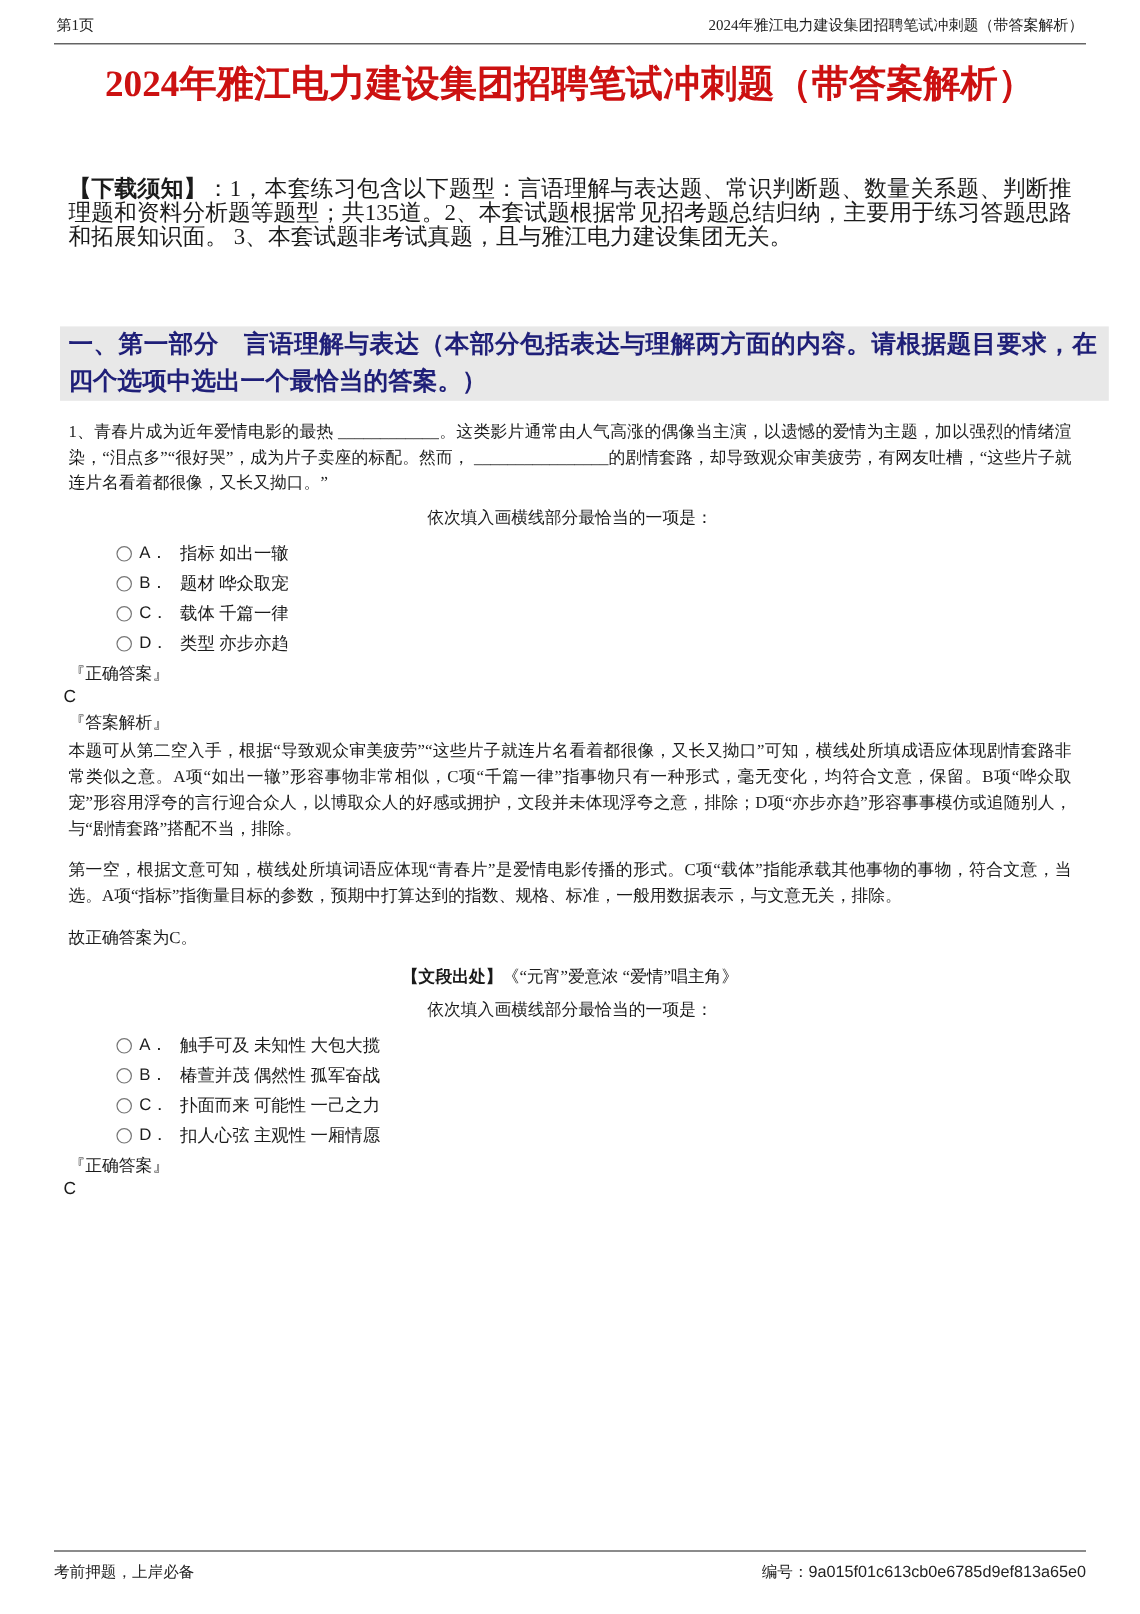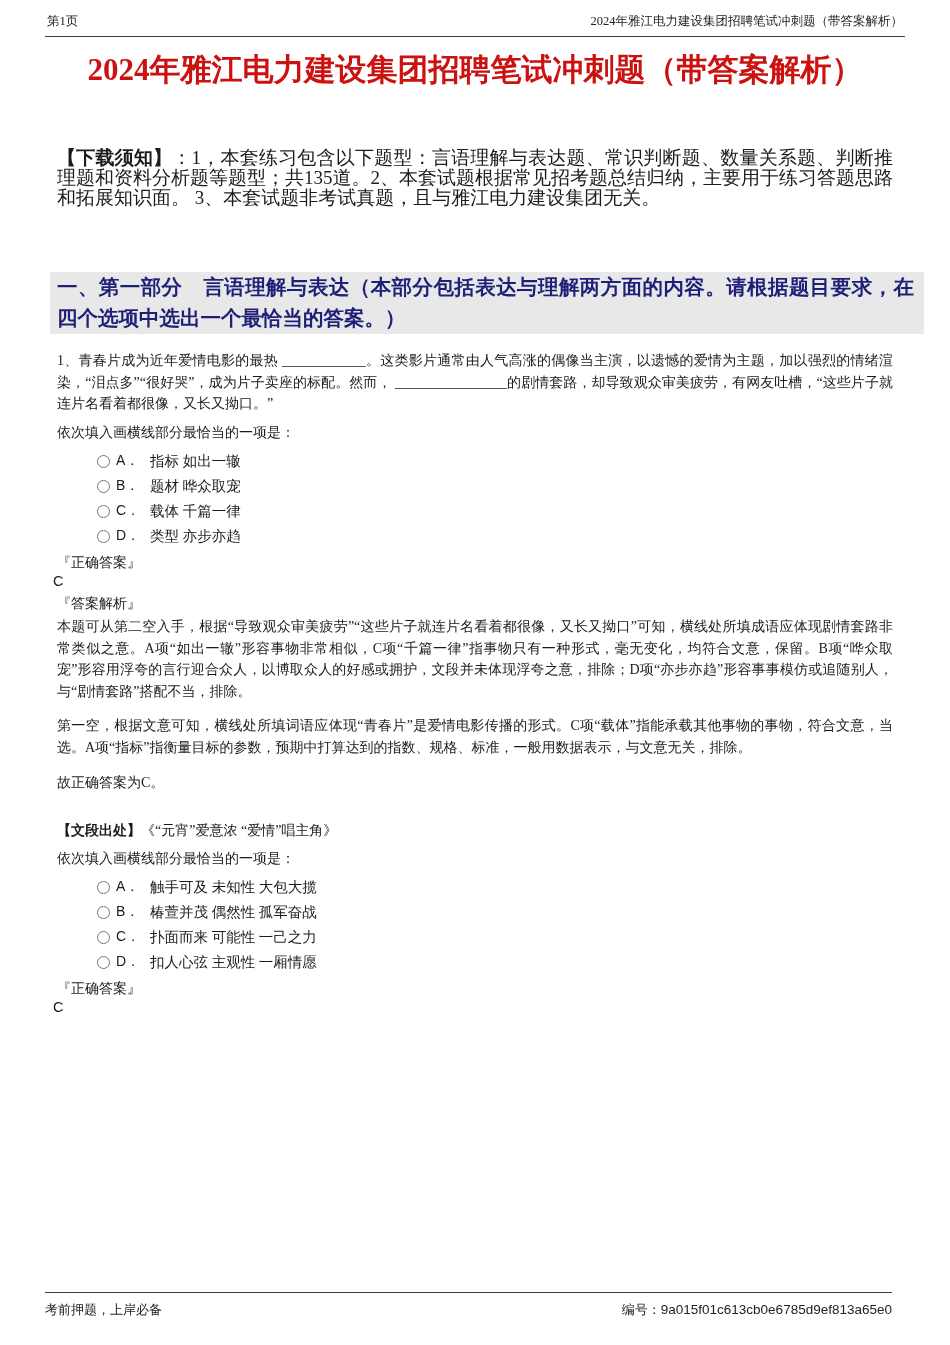--- a/index.html
+++ b/index.html
@@ -25,36 +25,36 @@
   .notice .lbl{font-weight:bold;}
   
   .section-header{
     margin:64px 26px 0 50px;background:#e8e8e8;color:#1f1f78;
     font-weight:bold;font-size:20.5px;line-height:31px;padding:0 10px 0 7px;
     text-align:justify;
   }
   
   .stem{margin:16px 57px 0;font-size:14px;line-height:21.5px;text-align:justify;}
   .stem-2{margin-top:12px;}
-  .prompt{margin:8px 57px 0;font-size:14px;line-height:20px;}
+  .prompt{margin:8px 57px 0;font-size:14px;line-height:20px;text-align:center;}
   .options{margin:6px 57px 0;padding-left:40px;}
   .option{display:flex;align-items:center;height:25px;font-size:14.5px;cursor:pointer;}
   .option input{width:13px;height:13px;margin:0 6px 0 0;}
   .option .letter{font-family:"Liberation Sans","DejaVu Sans",sans-serif;font-size:14px;width:34px;}
   .ansgrp{margin:4px 57px 0;}
   .ans-label{margin:2px 0 0;font-size:14px;line-height:19.5px;}
   .ans-value{margin:0 0 0 -4px;font-size:14.5px;line-height:19.5px;font-family:"Liberation Sans","DejaVu Sans",sans-serif;}
   .para{margin:13px 57px 0;font-size:14px;line-height:21.5px;text-align:justify;}
   .para-first{margin-top:3px;}
   .para-verdict{margin-top:14px;}
-  .source{margin:26px 57px 0;font-size:14px;line-height:21px;}
+  .source{margin:10px 57px 0;font-size:14px;line-height:21px;text-align:center;}
   .source .lbl{font-weight:bold;}
   
   .doc-footer{
-    position:absolute;left:45px;right:58px;bottom:12px;
+    position:absolute;left:45px;right:45px;bottom:12px;
     border-top:1px solid #3f3f3f;padding-top:8px;
     display:flex;justify-content:space-between;align-items:baseline;
     font-size:13px;color:#222;
   }
   .doc-footer .num{font-family:"Liberation Sans","DejaVu Sans",sans-serif;font-size:13.5px;}
 </style>
 </head>
 <body>
 
 <div class="page">

